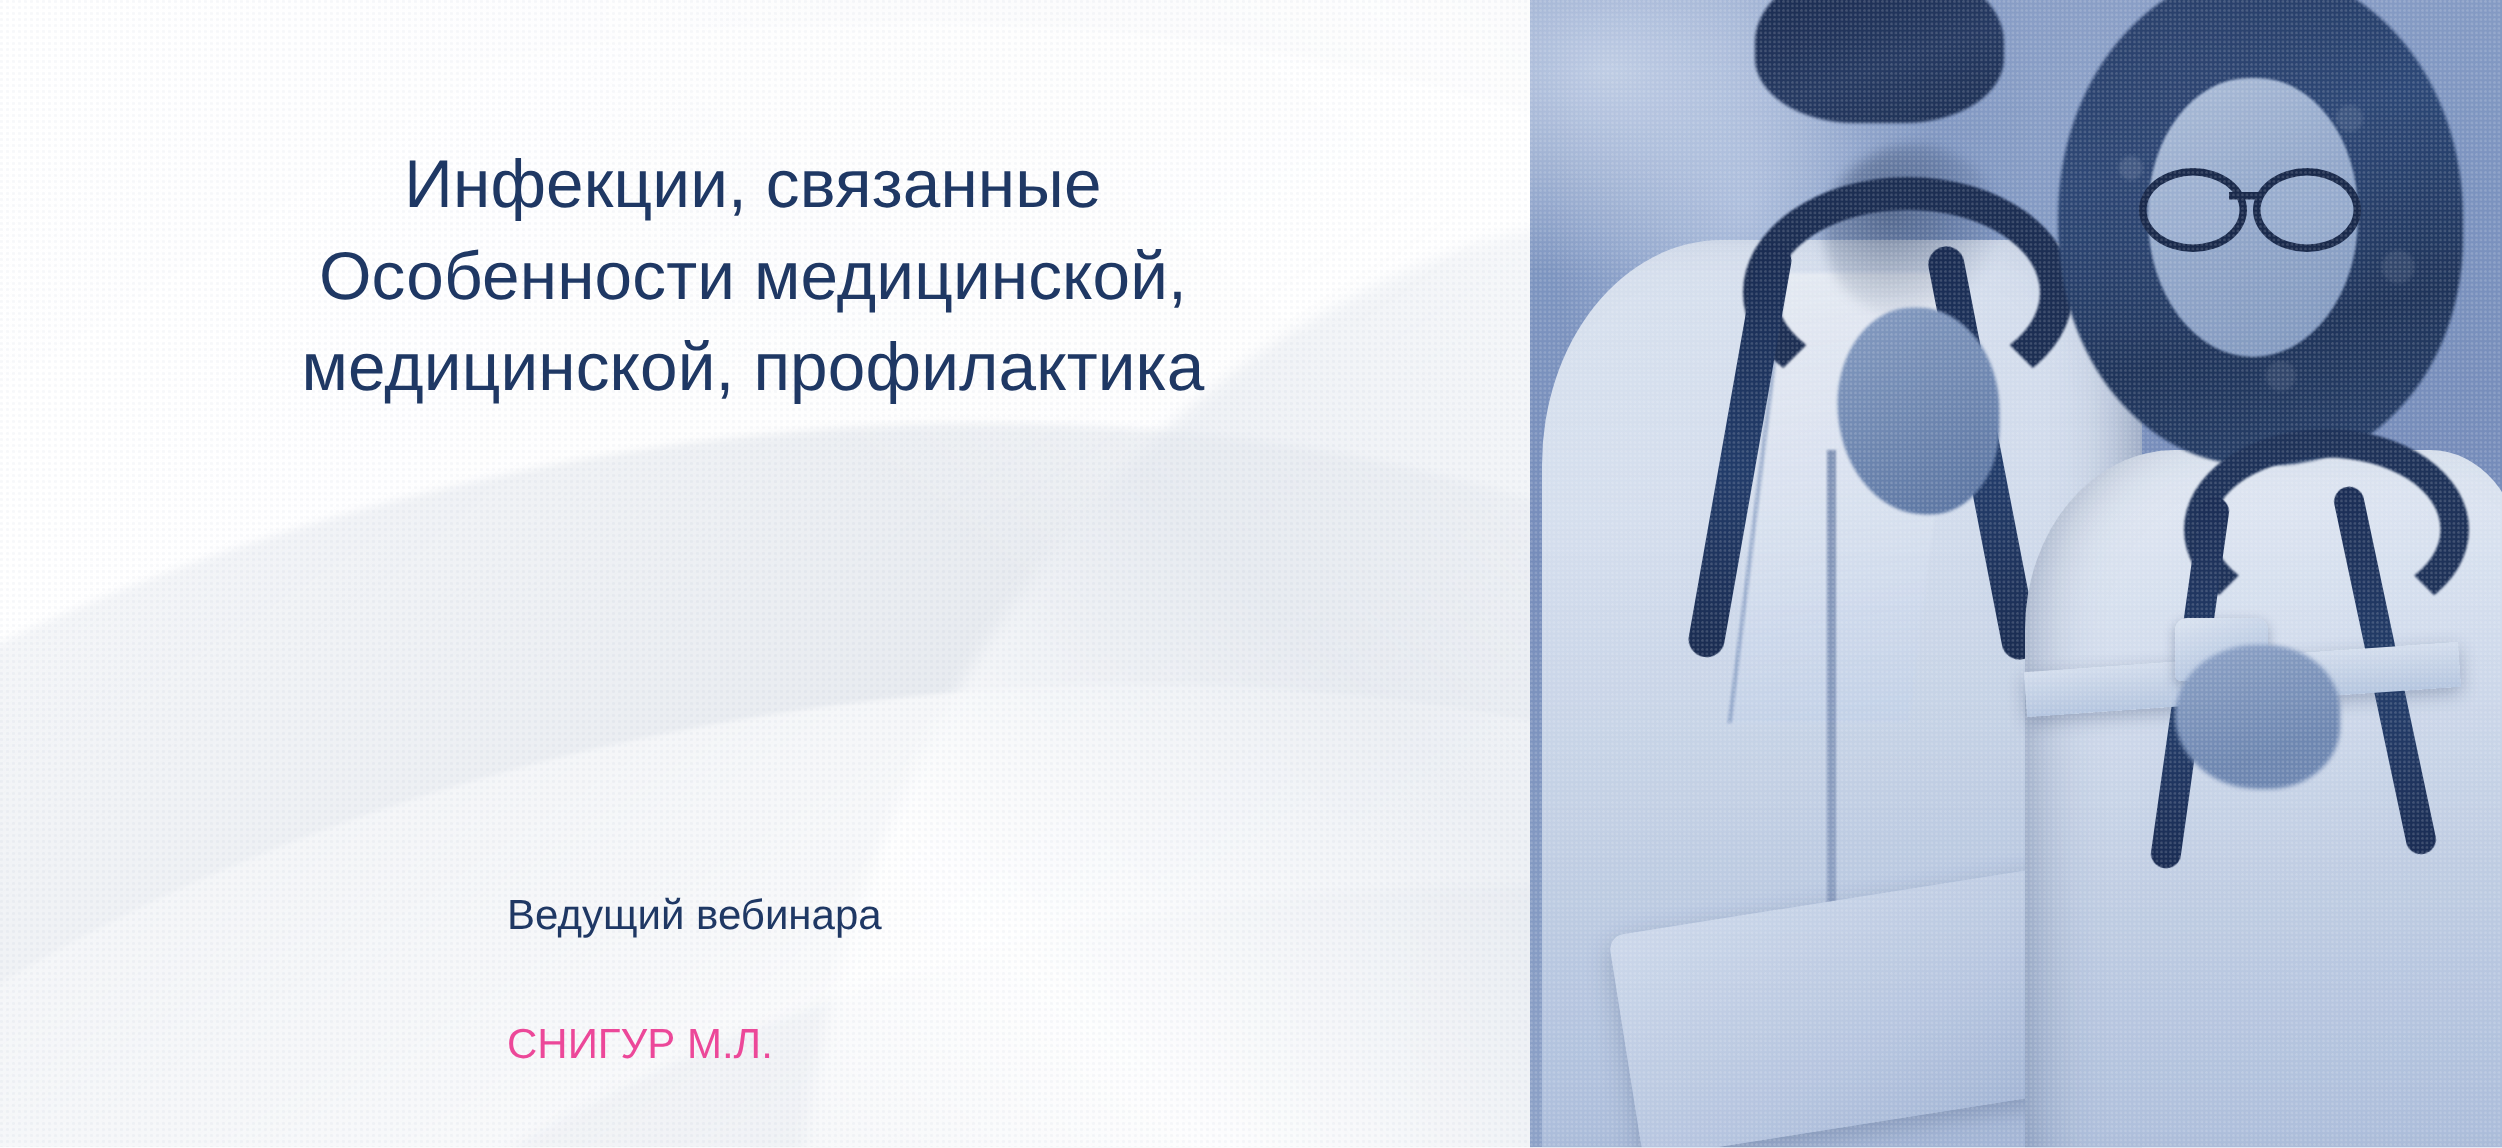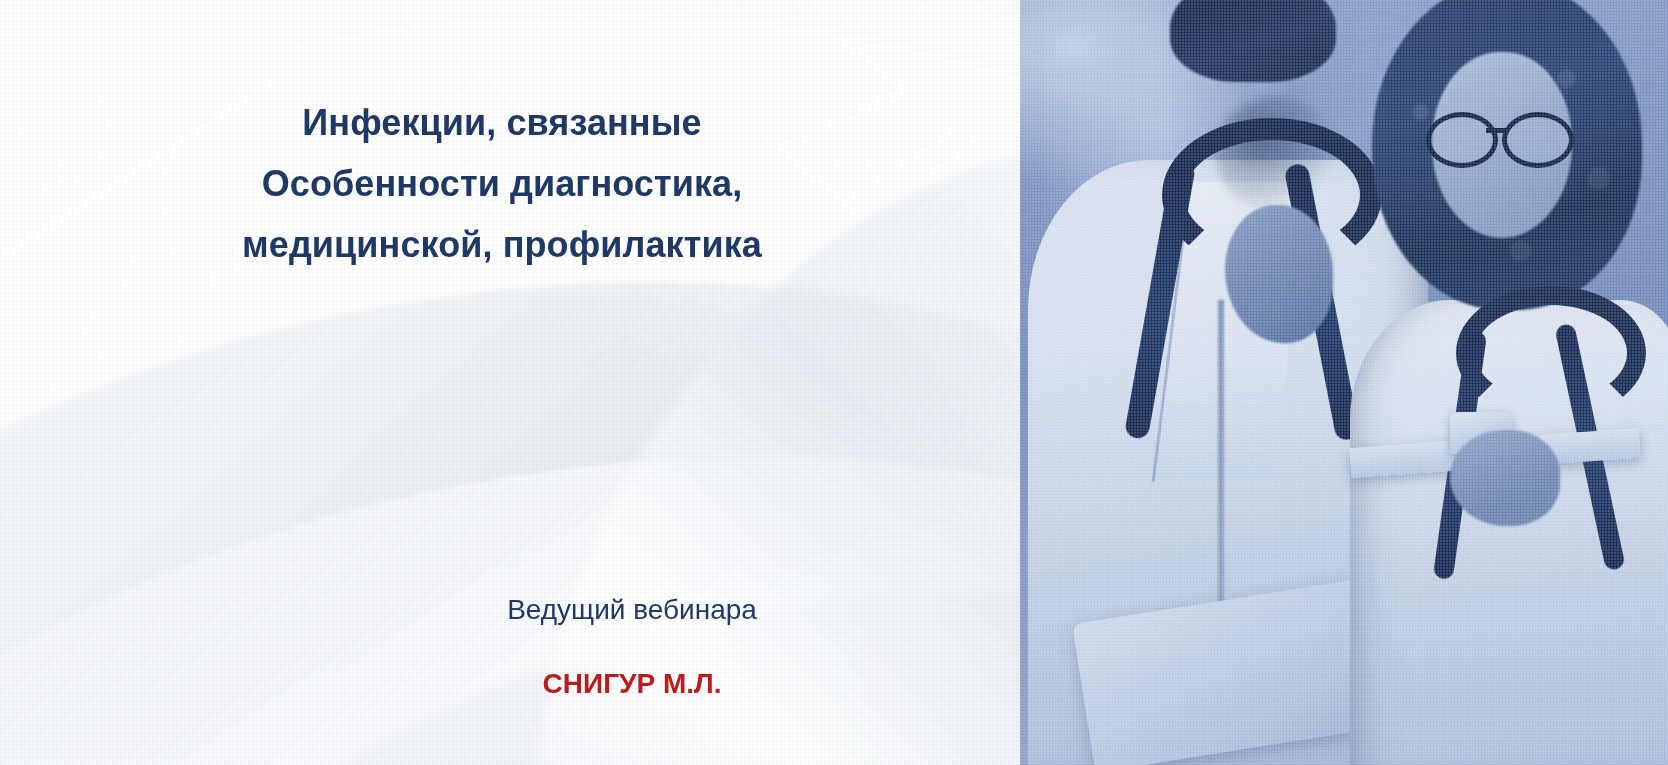--- a/index.html
+++ b/index.html
@@ -108,48 +108,48 @@
   .title-block {
     position: absolute;
     left: 62px;
     top: 92px;
     width: 880px;
     text-align: center;
     z-index: 6;
   }
   .title-line {
     color: #1f3864;
-    font-size: 36px;
+    font-size: 45px;
     line-height: 61px;
-    font-weight: 700;
+    font-weight: 400;
     letter-spacing: 0.1px;
     white-space: nowrap;
   }
 
   
   .presenter-block {
     position: absolute;
-    left: 322px;
+    left: 338px;
     top: 588px;
     width: 620px;
-    text-align: center;
+    text-align: left;
     z-index: 6;
   }
   .presenter-role {
     color: #1f3864;
     font-size: 28px;
     line-height: 44px;
     font-weight: 400;
   }
   .presenter-name {
-    color: #b91c1c;
+    color: #ec4899;
     font-size: 28px;
     line-height: 44px;
-    font-weight: 700;
-    margin-top: 30px;
+    font-weight: 400;
+    margin-top: 42px;
   }
 
   
   .photo-panel {
     position: absolute;
     left: 1020px;
     top: 0;
     width: 648px;
     height: 765px;
     overflow: hidden;
@@ -403,21 +403,21 @@
     <div class="swoosh swoosh-a"></div>
     <div class="swoosh swoosh-b"></div>
     <div class="swoosh swoosh-c"></div>
     <div class="swoosh swoosh-d"></div>
     <div class="swoosh swoosh-e"></div>
     <div class="swoosh swoosh-f"></div>
   </div>
 
   <div class="title-block">
     <div class="title-line">Инфекции, связанные</div>
-    <div class="title-line">Особенности диагностика,</div>
+    <div class="title-line">Особенности медицинской,</div>
     <div class="title-line">медицинской, профилактика</div>
   </div>
 
   <div class="presenter-block">
     <div class="presenter-role">Ведущий вебинара</div>
     <div class="presenter-name">СНИГУР М.Л.</div>
   </div>
 
   <div class="photo-panel">
     <div class="photo-art">

